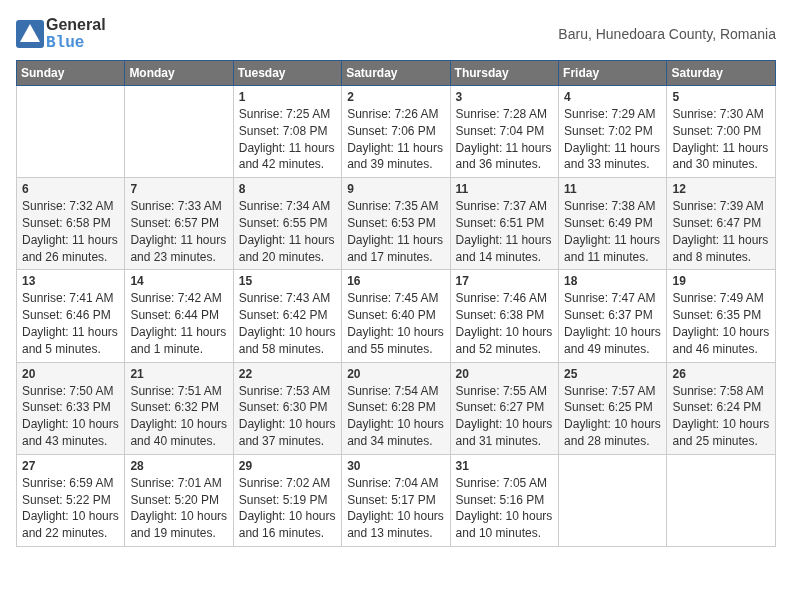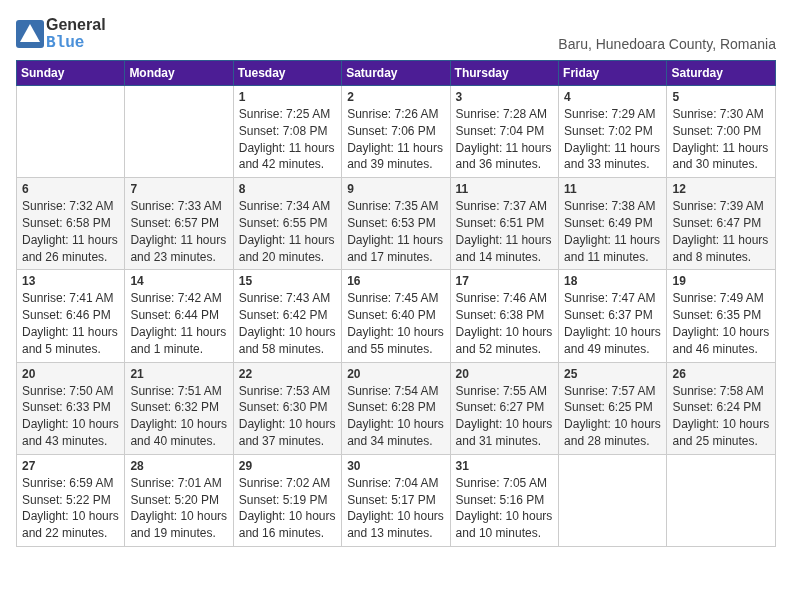--- a/index.html
+++ b/index.html
@@ -6,21 +6,21 @@
     body {
       font-family: Arial, sans-serif;
       background: #fff;
       width: 792px;
       min-height: 612px;
       padding: 16px;
     }
     .header-area {
       display: flex;
       justify-content: space-between;
-      align-items: flex-end;
+      align-items: center;
       margin-bottom: 8px;
     }
     .logo {
       display: flex;
       flex-direction: column;
       align-items: flex-start;
     }
     .title-area {
       text-align: right;
     }
@@ -33,21 +33,21 @@
     .location-title {
       font-size: 14px;
       color: #555;
     }
     .calendar {
       width: 100%;
       border-collapse: collapse;
       border: 1px solid #ccc;
     }
     .calendar th {
-      background: #4c1d95;
+      background: #737373;
       color: #fff;
       font-size: 12px;
       font-weight: bold;
       padding: 5px 4px;
       text-align: left;
       border: 1px solid #2d5a8e;
     }
     .calendar td {
       vertical-align: top;
       padding: 4px 5px;

